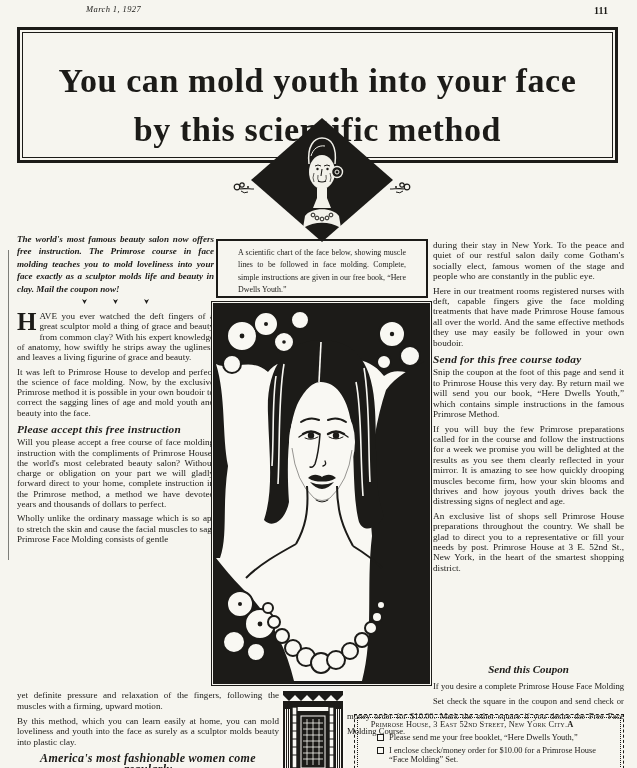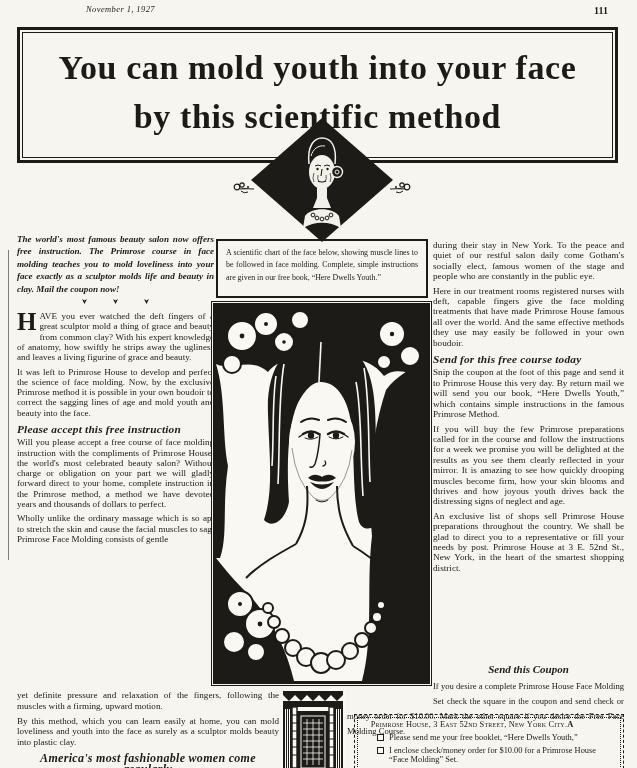--- a/index.html
+++ b/index.html
@@ -11,40 +11,40 @@
   }
   .abs { position:absolute; }
   p { margin:0 0 4px; text-align:justify; }
 
   #page-date { left:86px; top:4px; font-size:8.5px; font-style:italic; letter-spacing:.4px; }
   #page-number { left:594px; top:5px; font-size:10px; font-weight:bold; }
 
   #headline-box { left:17px; top:27px; width:601px; height:136px; border:3px solid #1c1b18; }
   #headline-box::after { content:""; position:absolute; inset:2px; border:1px solid #1c1b18; pointer-events:none; }
   #headline-box .hl { text-align:center; font-weight:bold; font-size:34px; line-height:49px; letter-spacing:.6px; }
-  #headline-box .hl1 { margin-top:13px; }
+  #headline-box .hl1 { margin-top:26px; }
 
   #side-rule { left:8px; top:250px; width:1px; height:310px; background:rgba(28,27,24,.55); }
 
   #diamond-illo { left:247px; top:116px; width:150px; height:130px; }
   .flourish { width:24px; height:16px; }
   #flourish-l { left:231px; top:181px; }
   #flourish-r { left:389px; top:181px; transform:scaleX(-1); }
 
   #left-col { left:17px; top:233px; width:197px; height:457px; overflow:hidden;
               font-size:9.1px; line-height:10.3px; }
   #left-col .intro { font-style:italic; font-weight:bold; line-height:12.4px; margin-bottom:4px; }
   .sep { display:flex; justify-content:center; gap:26px; margin:4px 0 7px; }
   .fleuron-icon { width:5px; height:5px; background:#1c1b18;
                   clip-path:polygon(50% 100%,0 0,50% 30%,100% 0); }
   .dropcap { float:left; font-size:25px; line-height:20px; padding:1px 3px 0 0; font-weight:bold; }
   .subhead { font-style:italic; font-weight:bold; font-size:11.3px; margin:6px 0 3px; letter-spacing:.2px; }
 
   #caption-box { left:216px; top:239px; width:212px; height:59px; border:2px solid #1c1b18;
-                 padding:6px 8px; font-size:7.9px; line-height:12.4px; text-align:justify; }
+                 padding:6px 20px; font-size:7.9px; line-height:12.4px; text-align:justify; }
 
   #portrait { left:213px; top:303px; width:217px; height:381px; border:3px solid #1c1b18;
               box-shadow:0 0 0 1px #f6f5ef, 0 0 0 2px #1c1b18; background:#f9f8f3; }
   #portrait svg { display:block; width:100%; height:100%; }
 
   #storefront { left:281px; top:689px; width:64px; height:79px; }
 
   #right-col { left:433px; top:240px; width:191px; height:421px; overflow:hidden;
                font-size:9.2px; line-height:10.4px; }
 
@@ -64,21 +64,21 @@
 
   #bottom-left { left:17px; top:690px; width:262px; font-size:9.1px; line-height:10.8px; }
   #tagline { margin-top:5px; text-align:center; font-style:italic; font-weight:bold;
              font-size:12px; letter-spacing:.3px; }
   #tagline2 { left:17px; top:765px; width:262px; text-align:center; font-style:italic;
               font-weight:bold; font-size:12px; }
 </style>
 </head>
 <body>
 
-<div class="abs" id="page-date">November 1, 1927</div>
+<div class="abs" id="page-date">March 1, 1927</div>
 <div class="abs" id="page-number">111</div>
 
 <div class="abs" id="headline-box">
   <div class="hl hl1">You can mold youth into your face</div>
   <div class="hl">by this scientific method</div>
 </div>
 
 <div class="abs" id="side-rule"></div>
 
 <div class="abs flourish" id="flourish-l">

